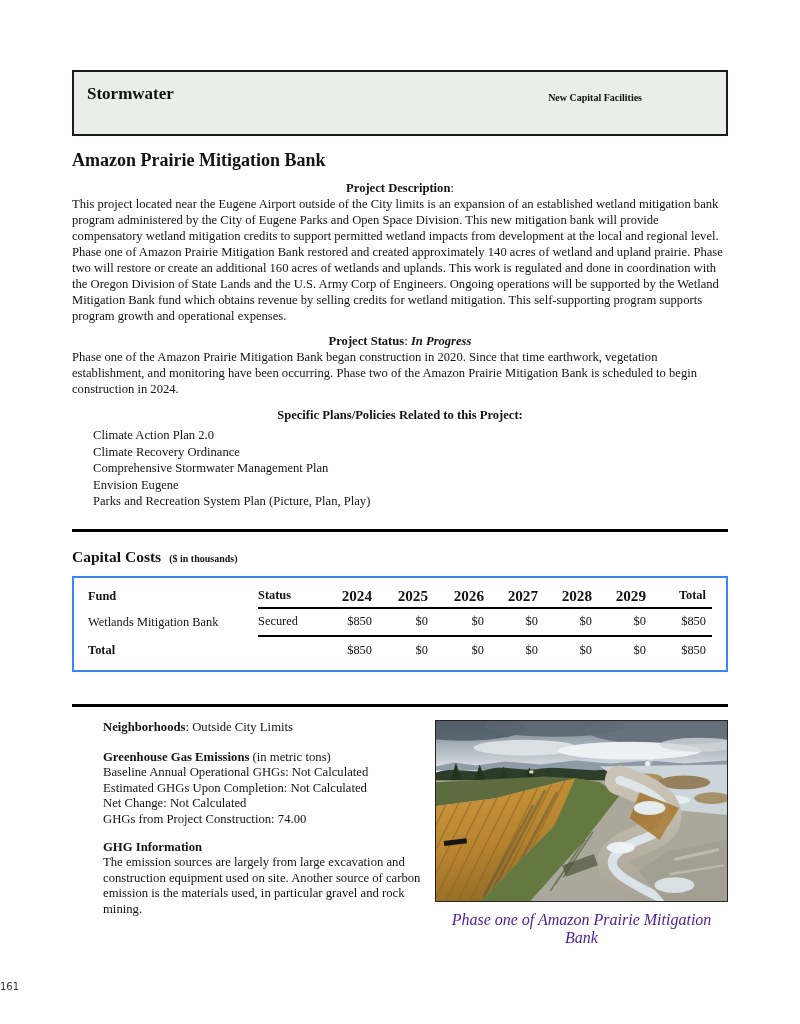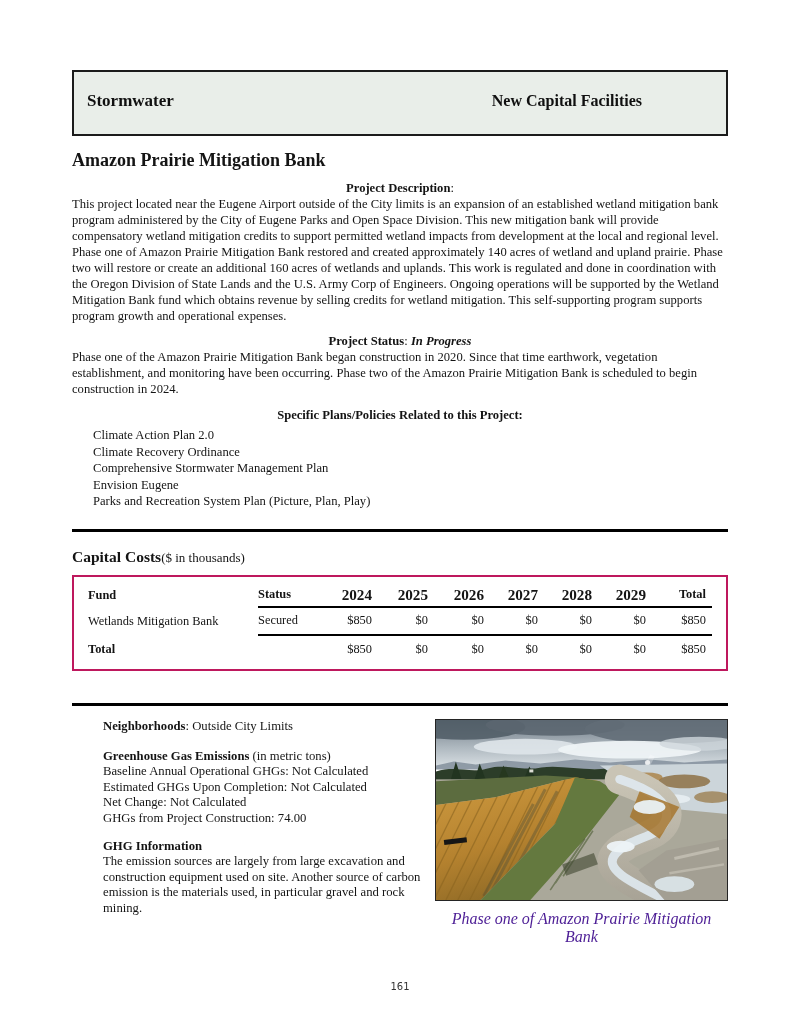--- a/index.html
+++ b/index.html
@@ -9,44 +9,44 @@
     font-family:"Liberation Serif", serif; color:#141414;
   }
   .content { padding:0 72px; }
 
   
   .banner {
     margin-top:70px; height:66px; position:relative; box-sizing:border-box;
     background:#e9eee9; border:2px solid #1b1b1b;
   }
   .banner-left {
-    position:absolute; left:13px; top:19px;
+    position:absolute; left:13px; top:12px;
     font-size:17px; font-weight:bold; color:#101010;
   }
   .banner-right {
     position:absolute; right:84px; top:20px;
-    font-size:16px; font-weight:bold; color:#101010;
+    font-size:10px; font-weight:bold; color:#101010;
   }
 
   
   .doc-title { margin:13px 0 0 0; font-size:18px; font-weight:bold; line-height:22px; }
   .sec-head { margin:9px 0 0 0; font-size:12.6px; font-weight:bold; line-height:16px;text-align:center; }
   .sec-head .reg { font-weight:normal; }
   .sec-head .stat { font-weight:bold; font-style:italic; }
   .body-text { margin:0; font-size:12.6px; line-height:16px; text-align:left; }
   .plans-list { margin:4px 0 0 21px; padding:0; list-style:none; font-size:12.6px; line-height:16.6px; }
 
   .rule { border:0; border-top:3px solid #000; margin:0; }
   .rule1 { margin-top:19px; }
   .rule2 { margin-top:32px; }
 
   
   .cc-head { margin:15px 0 0 0; font-size:15.5px; font-weight:bold; line-height:19px; }
-  .cc-note { font-size:13px; font-weight:normal; }
-  .cost-box { margin-top:8px; border:2px solid #be185d; padding:10px 14px 12px 14px; }
+  .cc-note { font-size:10px; font-weight:bold; margin-left:8px; }
+  .cost-box { margin-top:8px; border:2px solid #3b82f6; padding:10px 14px 12px 14px; }
   table.costs { width:100%; border-collapse:collapse; table-layout:fixed; }
   table.costs th, table.costs td {
     font-size:12.4px; padding:0; vertical-align:bottom; line-height:15px;
   }
   table.costs th { text-align:left; font-weight:bold; }
   table.costs .num { text-align:right; padding-right:6px; }
   table.costs th.year { font-size:15.2px; }
   table.costs thead th { border-bottom:2.5px solid #000; padding-bottom:4px; }
   table.costs thead th.first { border-bottom:none; }
   table.costs tbody td { padding-top:5px; padding-bottom:6px; }
@@ -62,21 +62,21 @@
   .bold { font-weight:bold; }
   .bottom-right { width:293px; }
   .photo-frame { width:293px; height:182px; border:1px solid #242424; box-sizing:border-box; }
   .photo-frame svg { display:block; width:100%; height:100%; }
   .photo-caption {
     margin-top:9px; text-align:center; font-style:italic;
     font-size:16px; color:#4c1d95;
   }
 
   .page-num {
-    position:absolute; left:0; right:0; bottom:32px; text-align:center;
+    position:absolute; left:0; right:0; bottom:32px; 
     font-family:"DejaVu Sans", sans-serif; font-size:10px; color:#333;
   }
 </style>
 </head>
 <body>
 
 <div class="page">
   <div class="content">
 
     <div class="banner">

